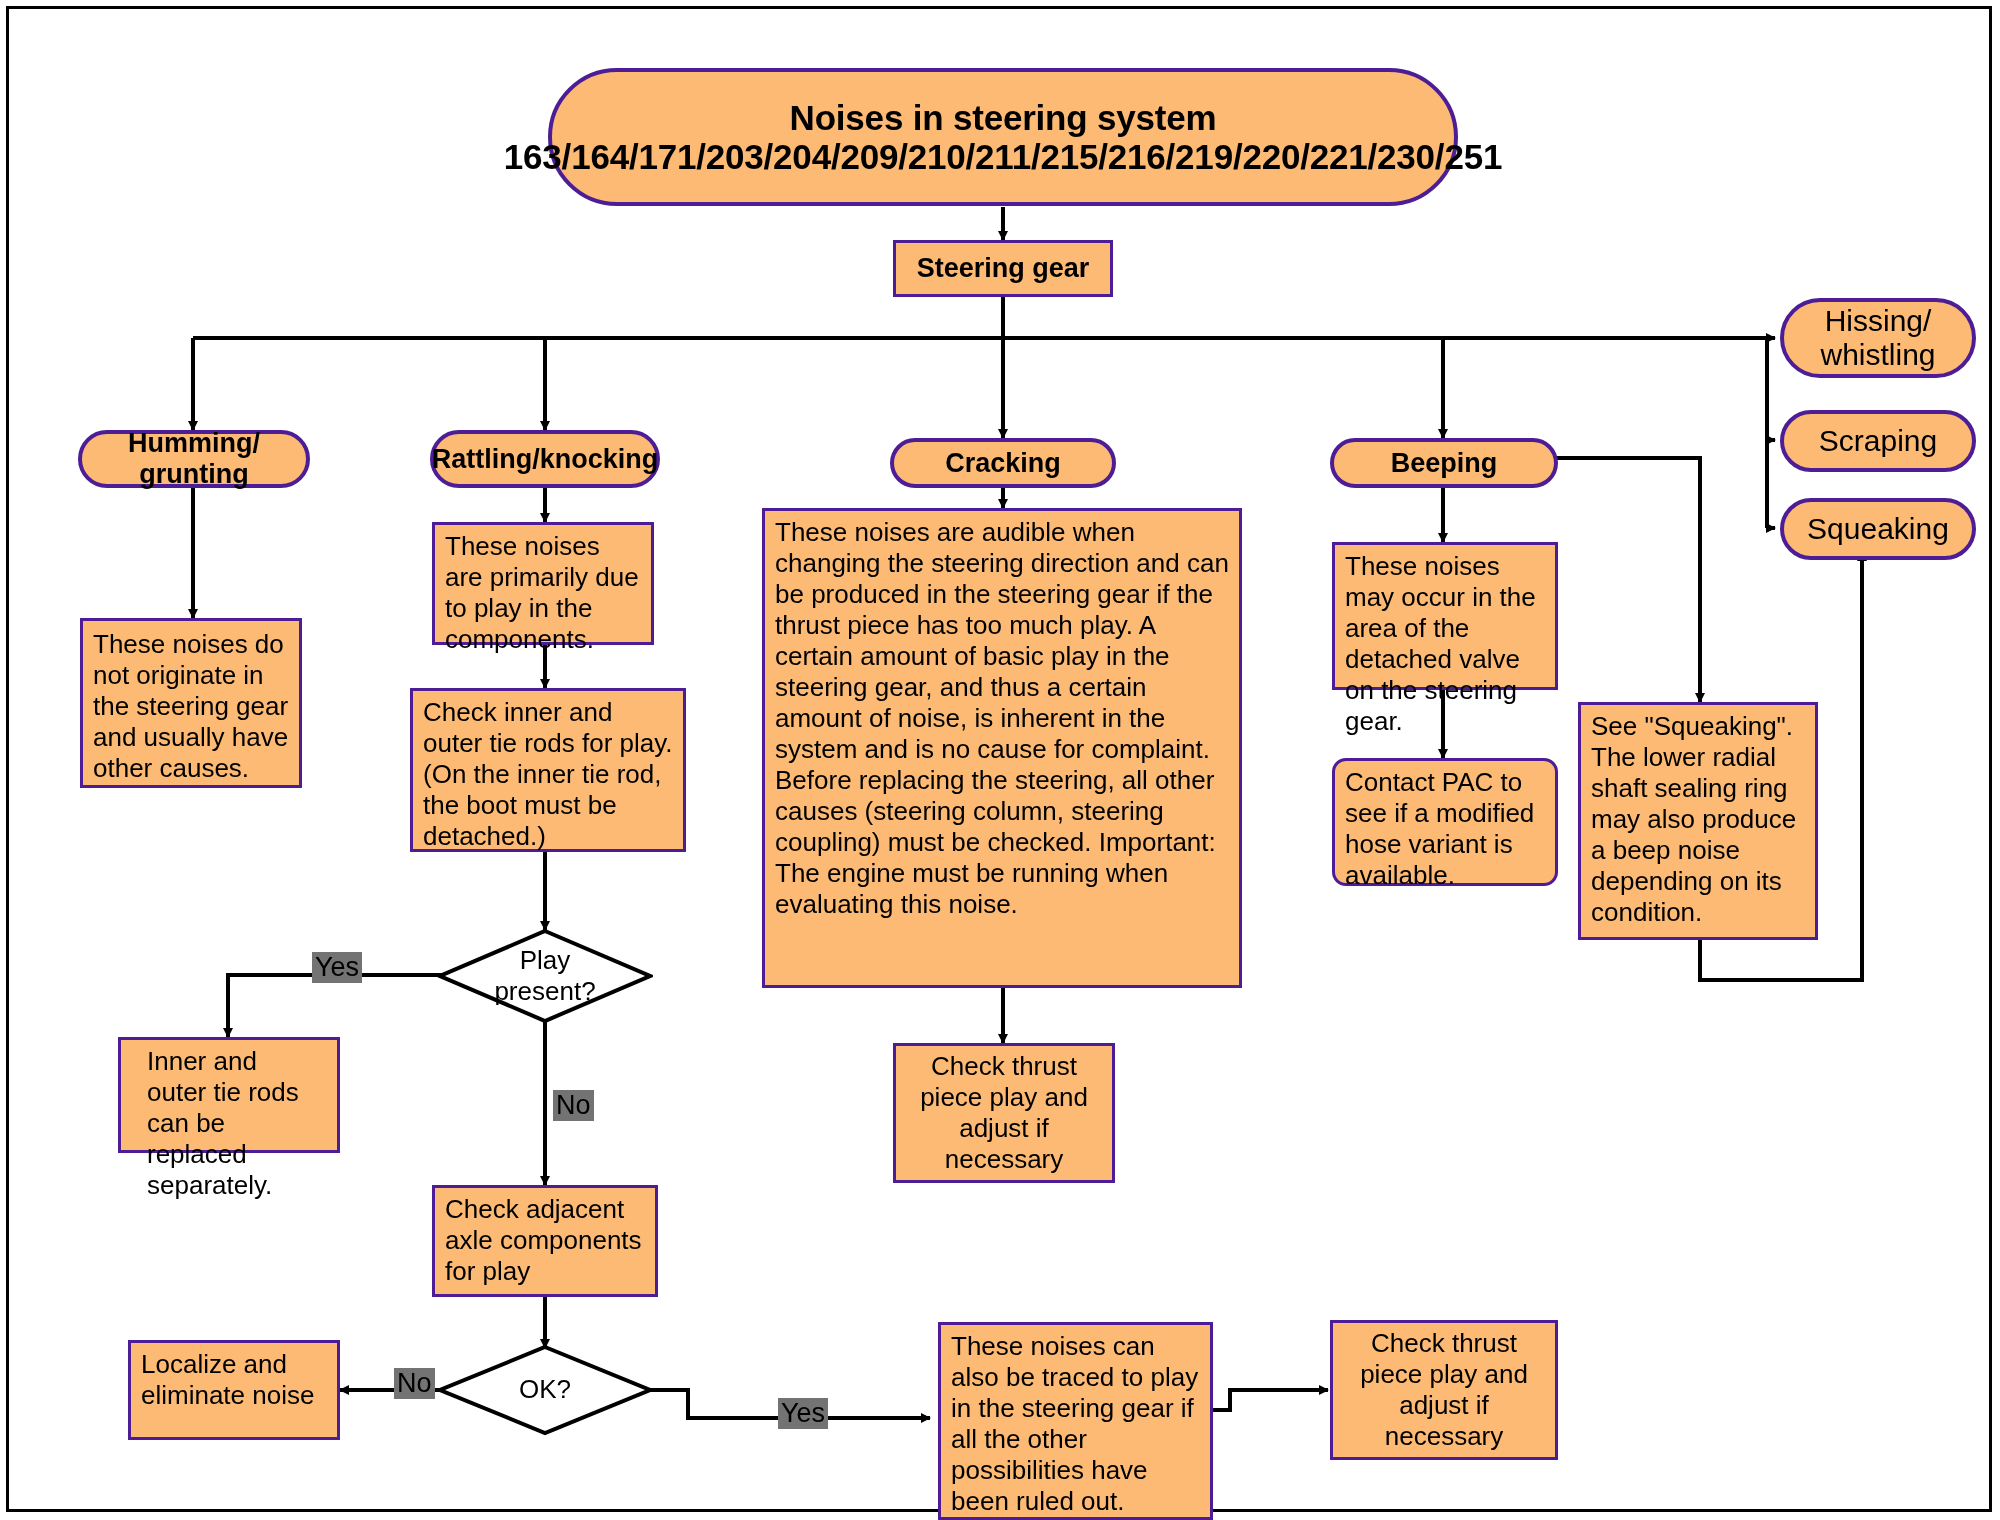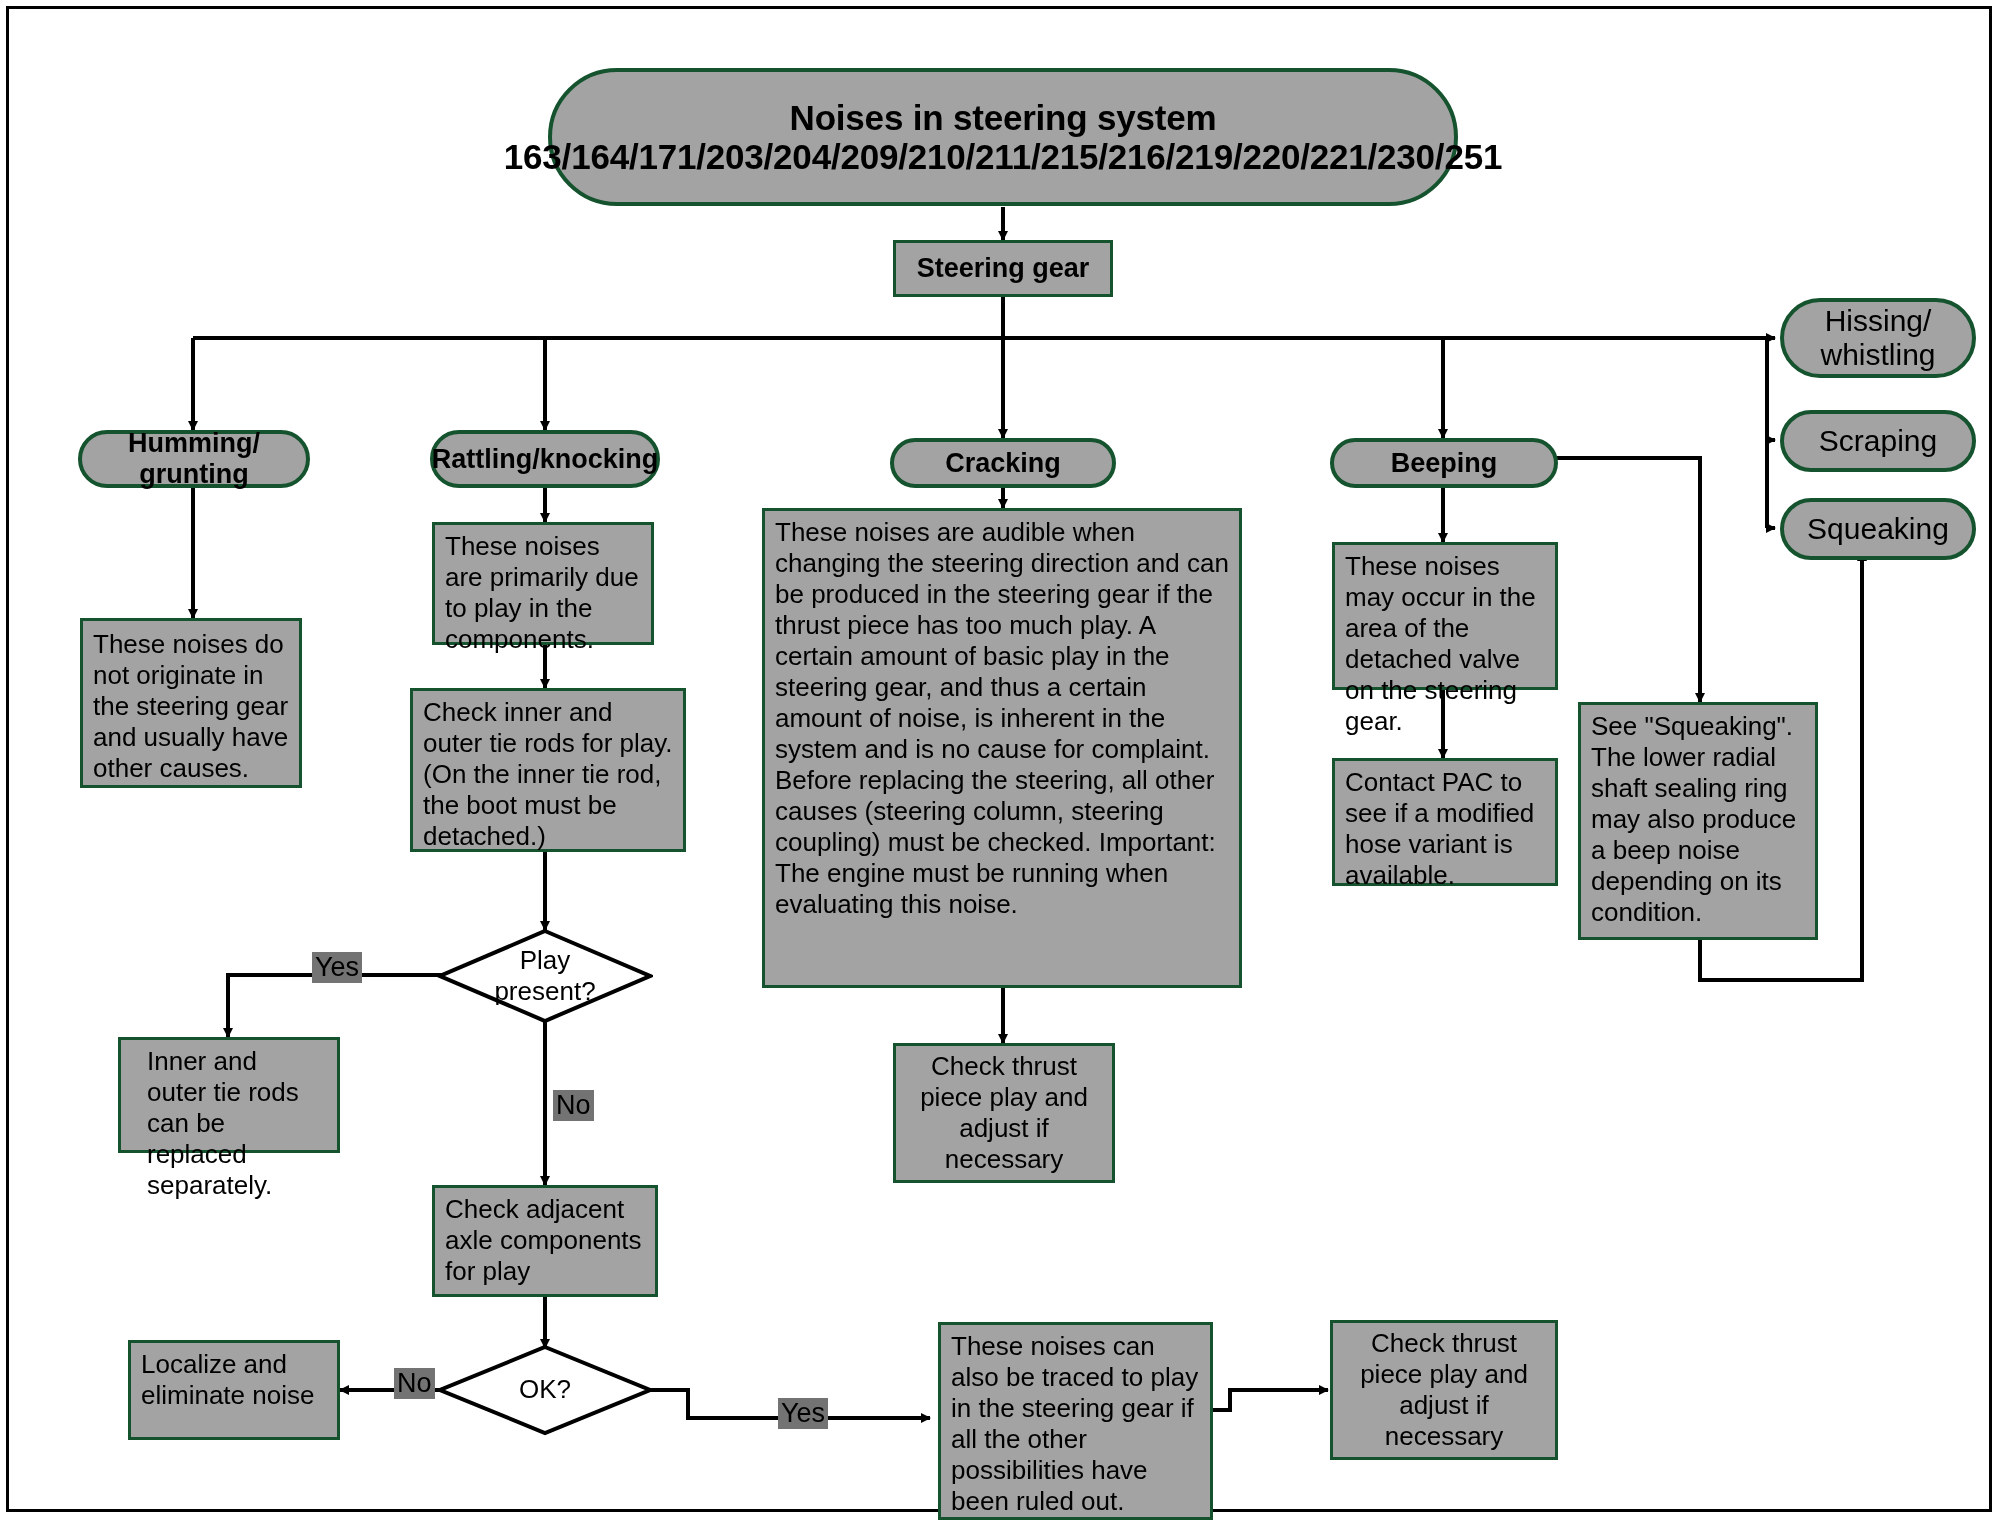--- a/index.html
+++ b/index.html
@@ -1,20 +1,20 @@
 <!DOCTYPE html>
 <html><head>
 <meta charset="utf-8">
 <style>
   html,body{margin:0;padding:0;background:#ffffff;}
   body{font-family:"Liberation Sans",sans-serif;color:#000;}
   #page{position:relative;width:2000px;height:1520px;background:#fff;overflow:hidden;}
   #frame{position:absolute;left:6px;top:6px;width:1986px;height:1506px;border:3px solid #000;box-sizing:border-box;}
   svg#wires{position:absolute;left:0;top:0;width:2000px;height:1520px;}
-  .node{position:absolute;box-sizing:border-box;background:#a3a3a3;border:3px solid #14532d;}
+  .node{position:absolute;box-sizing:border-box;background:#fdba74;border:3px solid #4c1d95;}
   .node.term{border-radius:60px;border-width:4px;}
   .node.proc{border-radius:0;}
   .txt{position:absolute;box-sizing:border-box;white-space:pre-wrap;line-height:1.21;}
   .c{display:flex;align-items:center;justify-content:center;text-align:center;width:100%;height:100%;}
   .l{display:block;text-align:left;}
   .title-node{font-weight:bold;font-size:35px;line-height:1.12;letter-spacing:-0.2px;}
   .term-txt{font-size:27px;font-weight:600;}
   .term-txt.big{font-size:30px;font-weight:400;}
   .body-txt{font-size:26px;}
   .diamond-txt{font-size:26px;}
@@ -212,21 +212,21 @@
   </div>
 
   <div class="node proc" style="left:1332px;top:542px;width:226px;height:148px;padding:6px 10px;">
     <div class="l body-txt">These noises
 may occur in the
 area of the detached
 valve on the
 steering gear.</div>
   </div>
 
-  <div class="node proc" style="left:1332px;top:758px;width:226px;height:128px;padding:6px 10px;">
+  <div class="node proc" style="left:1332px;top:758px;width:226px;height:128px;padding:6px 10px;border-radius:14px;">
     <div class="l body-txt">Contact PAC to
 see if a modified
 hose variant is
 available.</div>
   </div>
 
   <div class="node proc" style="left:1578px;top:702px;width:240px;height:238px;padding:6px 10px;">
     <div class="l body-txt">See "Squeaking".
 The lower radial
 shaft sealing ring

